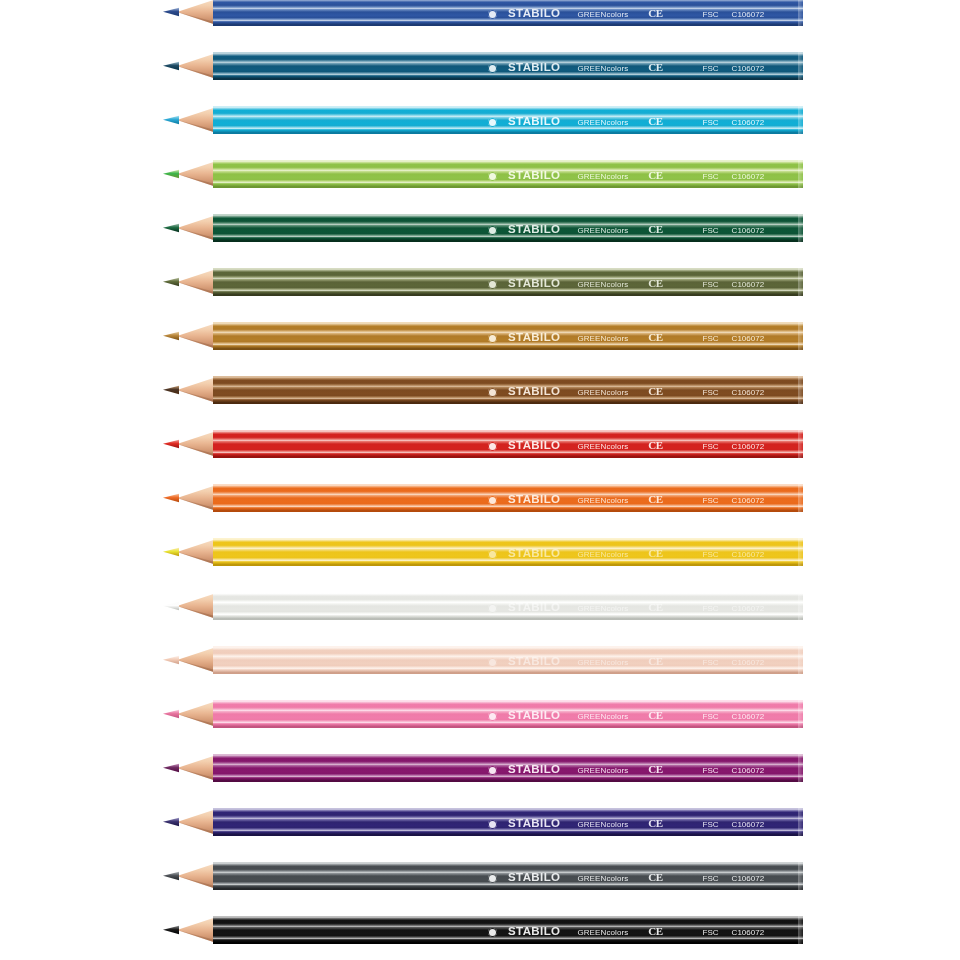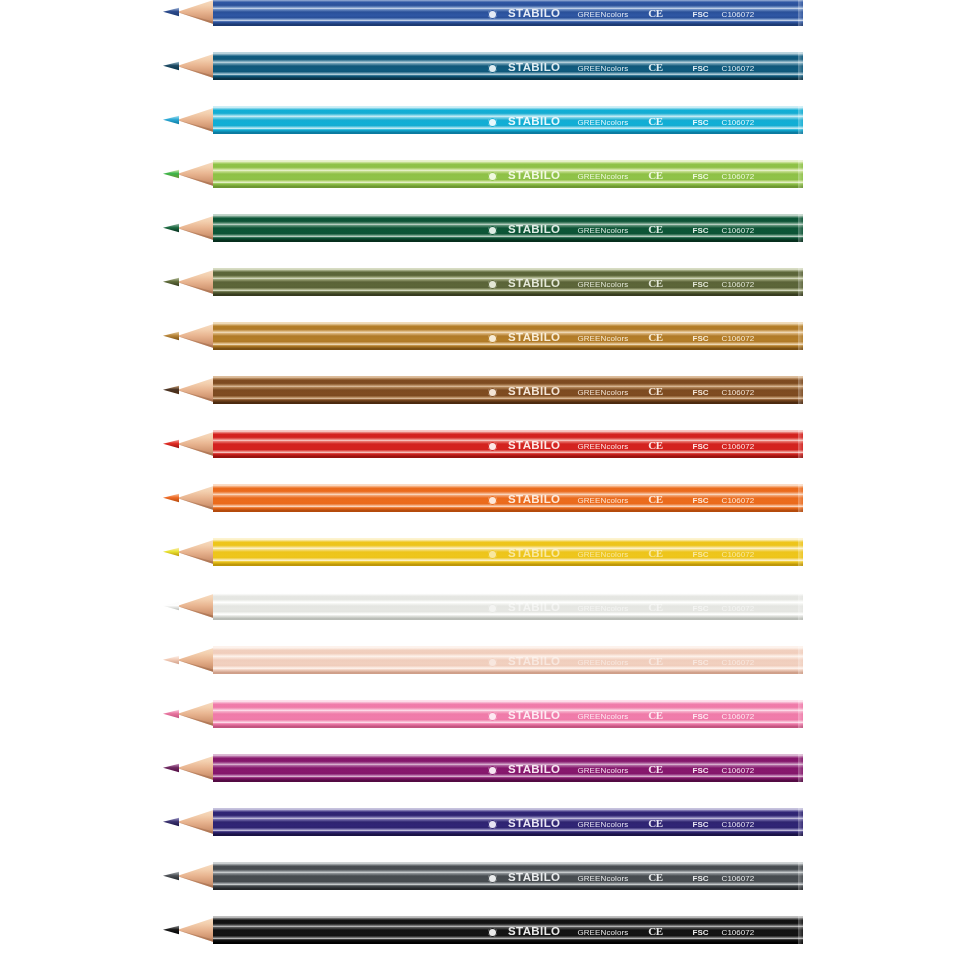--- a/index.html
+++ b/index.html
@@ -117,23 +117,23 @@
     font-size: 11px;
     font-weight: bold;
     line-height: 1;
     margin-left: 12px;
     flex: 0 0 auto;
     letter-spacing: -0.5px;
   }
   .fsc {
     font-family: "Liberation Sans", sans-serif;
     font-size: 8px;
-    font-weight: bold;
+    font-weight: normal;
     line-height: 1;
-    margin-left: 22px;
+    margin-left: 32px;
     flex: 0 0 auto;
   }
   .fsccode {
     font-family: "Liberation Sans", sans-serif;
     font-size: 8px;
     line-height: 1;
     margin-left: 5px;
     flex: 0 0 auto;
   }
 </style>

